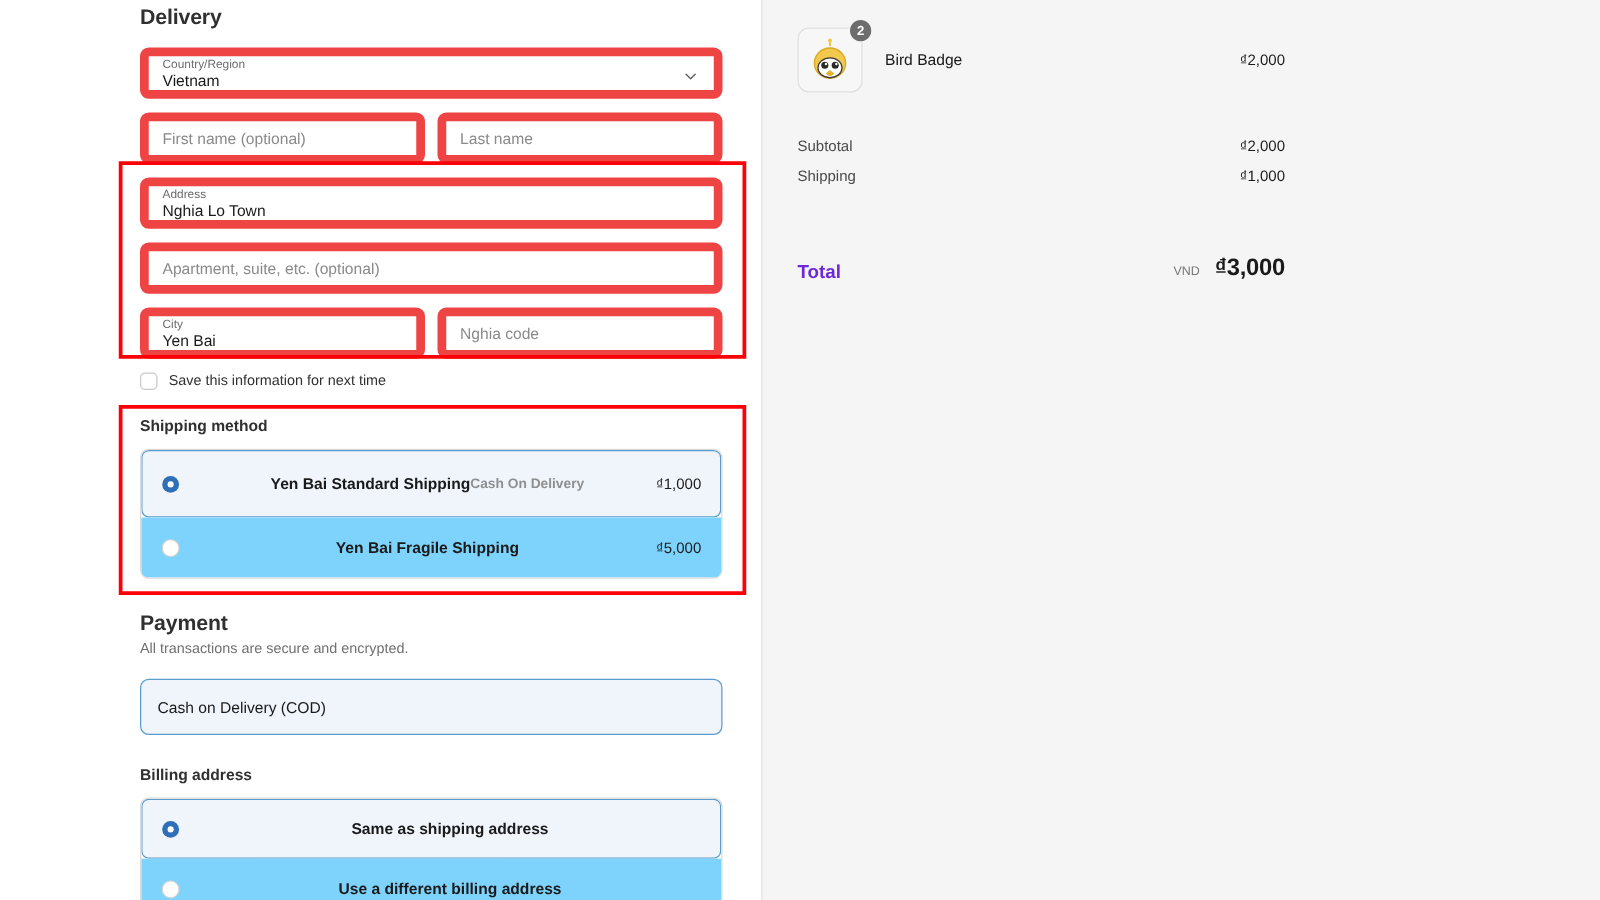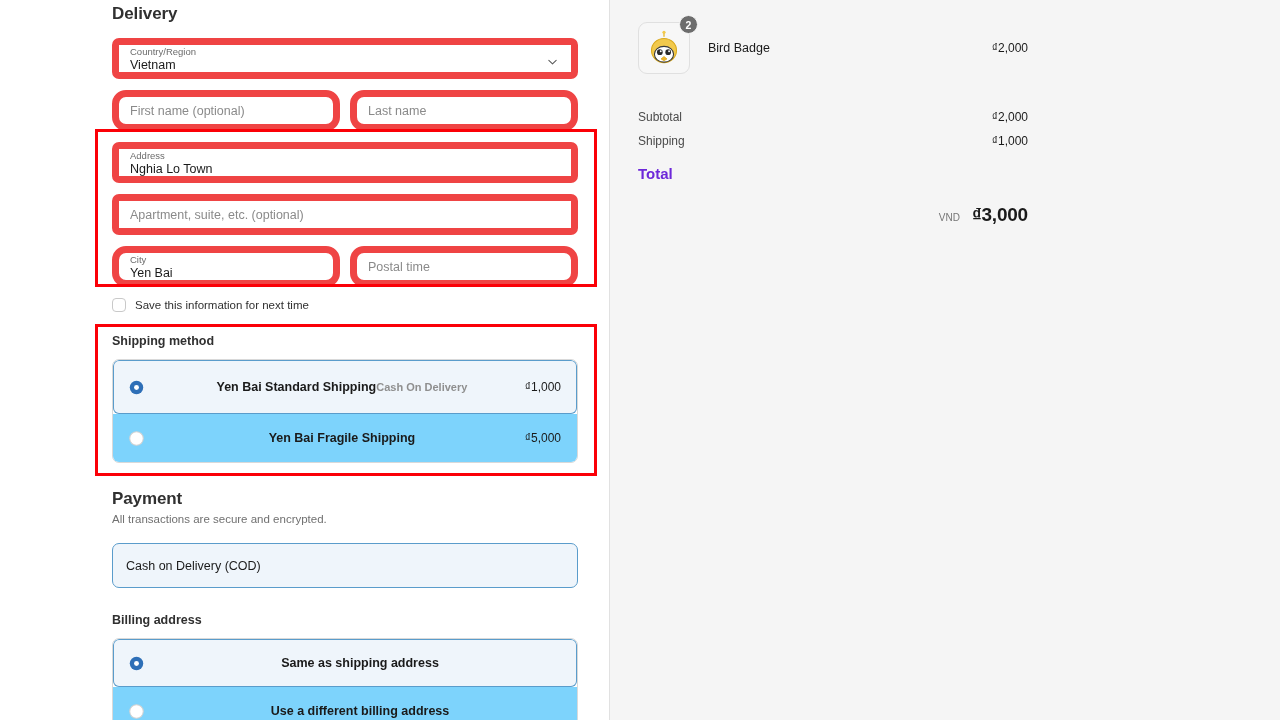--- a/index.html
+++ b/index.html
@@ -53,21 +53,21 @@
     padding-left: 11px;
   }
   .field-placeholder {
     font-size: 12.5px; color: #8a8a8a; padding-left: 11px;
   }
   .chev {
     position: absolute; right: 13px; top: 50%; transform: translateY(-50%);
     width: 11px; height: 11px;
   }
   .row2 { display: flex; gap: 10px; }
-  .row2 > .field { flex: 1; border-radius: 14px; }
+  .row2 > .field { flex: 1; }
 
   
   .checkbox-row { display: flex; align-items: center; gap: 9px; }
   .checkbox {
     width: 14px; height: 14px; border: 1px solid #c9c9c9;
     border-radius: 4px; background: #fff; flex: none;
   }
   .checkbox-label { font-size: 11.5px; color: #303030; }
 
   
@@ -142,21 +142,21 @@
     background: #6d6d6d; color: #fff;
     font-size: 10.5px; font-weight: bold;
     display: flex; align-items: center; justify-content: center;
     border: 1.5px solid #f5f5f5;
   }
   .item-name { font-size: 12.5px; color: #1a1a1a; margin-left: 18px; flex: 1; }
   .item-price { font-size: 12px; color: #1a1a1a; }
 
   .totals { margin-top: 36px; }
   .total-row {
-    display: flex; align-items: flex-start;
+    display: flex; align-items: flex-end;
     justify-content: space-between;
     margin-bottom: 10px;
   }
   .total-label { font-size: 12px; color: #4a4a4a; }
   .total-value { font-size: 12px; color: #1a1a1a; }
   .grand { margin-top: 17px; }
   .grand .total-label { font-size: 15px; font-weight: bold; color: #6d28d9; }
   .grand-right { display: flex; align-items: baseline; gap: 12px; margin-top: 39px; }
   .grand-cur { font-size: 10px; color: #767676; }
   .grand-value { font-size: 19px; font-weight: bold; color: #1a1a1a; letter-spacing: -0.2px; }
@@ -204,21 +204,21 @@
         <span class="field-placeholder">Apartment, suite, etc. (optional)</span>
       </div>
 
       <div style="height:11px"></div>
       <div class="row2">
         <div class="field filled">
           <div class="field-label-float">City</div>
           <div class="field-value">Yen Bai</div>
         </div>
         <div class="field">
-          <span class="field-placeholder">Postal time</span>
+          <span class="field-placeholder">Nghia code</span>
         </div>
       </div>
 
       <div style="height:11px"></div>
       <div class="checkbox-row">
         <span class="checkbox"></span>
         <span class="checkbox-label">Save this information for next time</span>
       </div>
 
       <div style="height:22px"></div>

